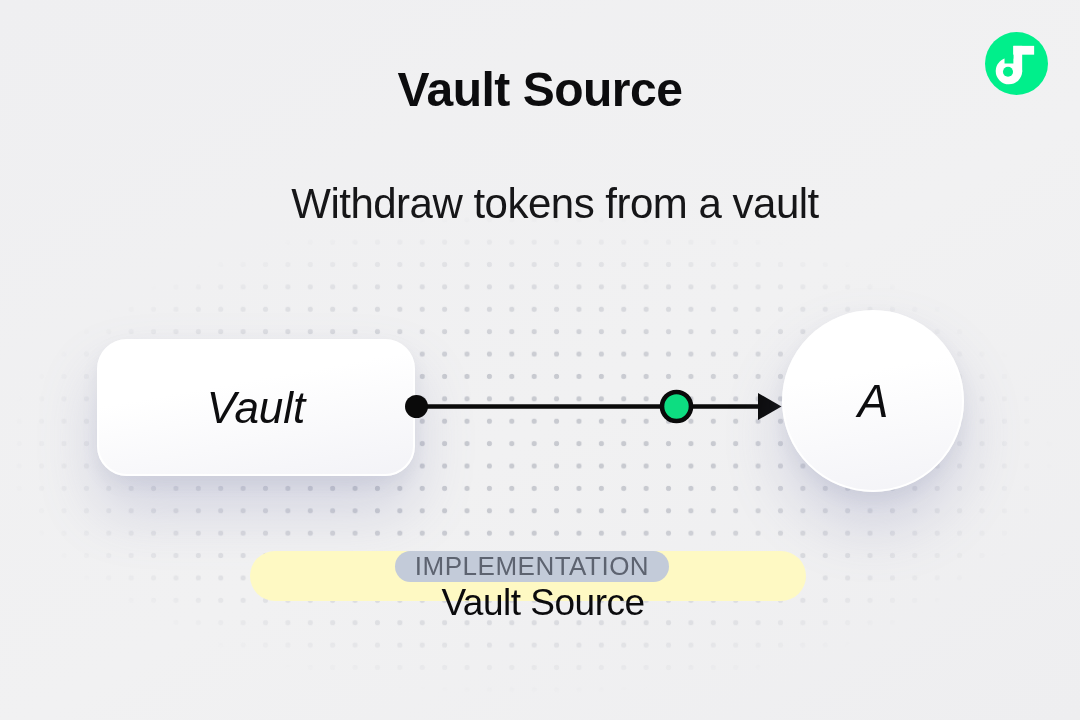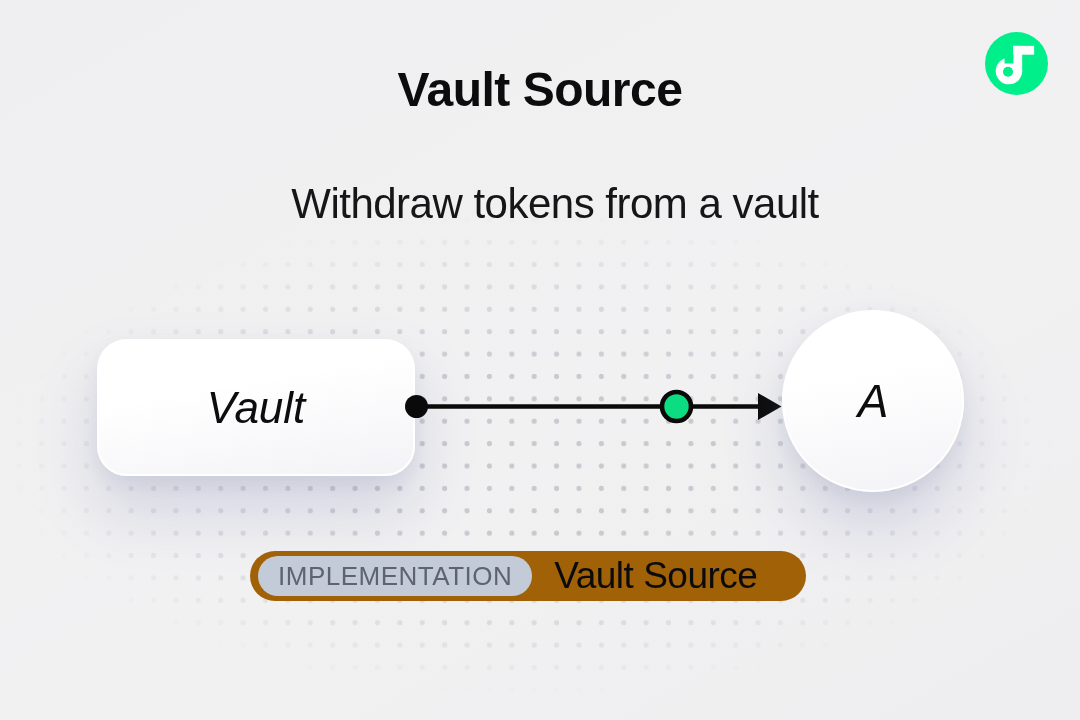--- a/index.html
+++ b/index.html
@@ -42,22 +42,22 @@
   }
   .node-a{
     left:782px;top:310px;width:182px;height:182px;border-radius:50%;
     font-size:46px;
   }
   .connector{
     position:absolute;left:395px;top:385px;width:400px;height:44px;
   }
   .badge{
     position:absolute;left:250px;top:551px;height:50px;width:556px;
-    background:#a16207;border-radius:25px;box-sizing:border-box;
-    display:flex;align-items:center;padding:0 0 0 8px;
+    background:#fef9c3;border-radius:25px;box-sizing:border-box;
+    display:flex;align-items:center;padding:0 0 0 8px;flex-direction:column;
   }
   .badge-tag{
     height:40px;border-radius:20px;background:#c3cbd9;
     display:flex;align-items:center;padding:0 20px;
     font-size:26px;color:#5d6370;letter-spacing:0.5px;
   }
   .badge-label{
     font-size:37px;color:#0b0b0d;margin-left:22px;letter-spacing:-0.5px;
   }
 </style>

